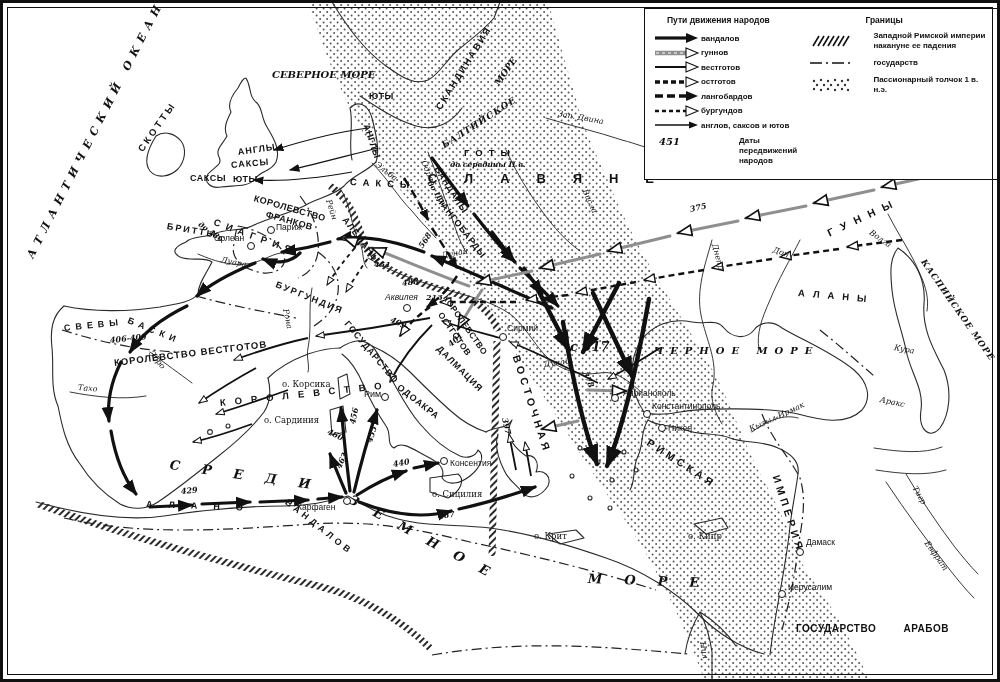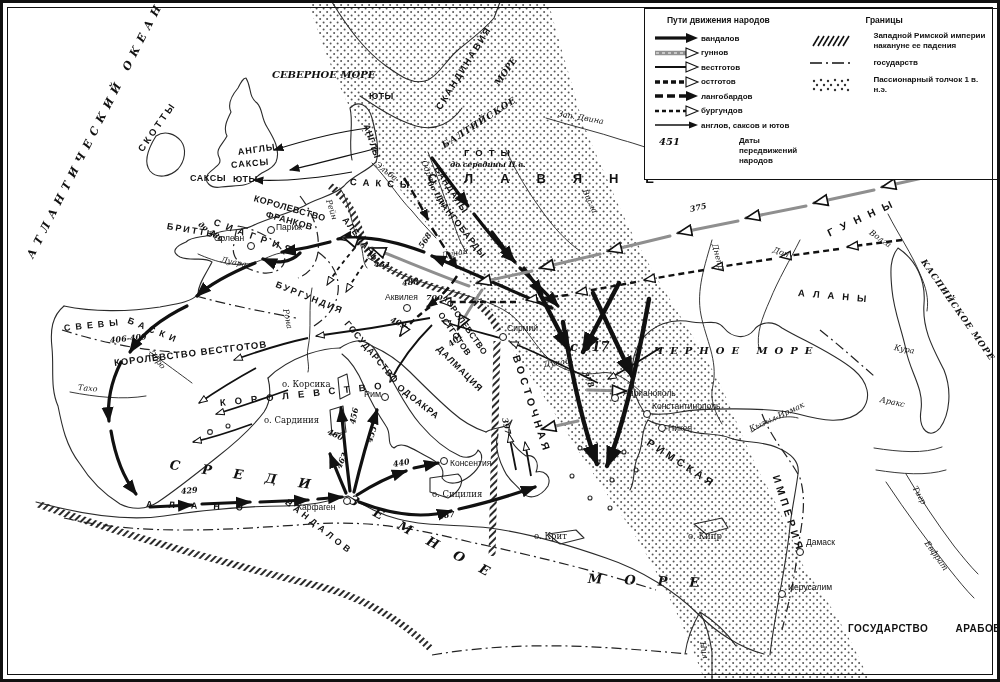--- a/index.html
+++ b/index.html
@@ -267,22 +267,22 @@
       <div class="map-label cap" style="left: 167px; top: 222px; font-size: 9px; letter-spacing: 2px; transform: rotate(10deg);">БРИТТЫ</div>
       <div class="map-label riv" style="left: 221px; top: 256px; font-size: 8px; transform: rotate(12deg);">Луара</div>
       <div class="map-label cap" style="left: 344px; top: 214px; font-size: 9px; letter-spacing: 1px; transform: rotate(52deg);">АЛЕМАНЫ</div>
       <div class="map-label riv" style="left: 328px; top: 196px; font-size: 8px; transform: rotate(72deg);">Рейн</div>
       <div class="map-label date" style="left: 374px; top: 260px; font-size: 8px;">451</div>
       <div class="map-label date" style="left: 420px; top: 243px; font-size: 8px; transform: rotate(-55deg);">568</div>
       <div class="map-label riv" style="left: 442px; top: 252px; font-size: 8px; transform: rotate(-10deg);">Дунай</div>
       <div class="map-label cap" style="left: 276px; top: 280px; font-size: 9px; letter-spacing: 2px; transform: rotate(22deg);">БУРГУНДИЯ</div>
       <div class="map-label riv" style="left: 285px; top: 305px; font-size: 8px; transform: rotate(78deg);">Рона</div>
       <div class="map-label date" style="left: 402px; top: 279px; font-size: 8px; transform: rotate(-8deg);">488</div>
-      <div class="map-label city" style="left: 385px; top: 293px; font-size: 8.5px;">Аквилея</div>
-      <div class="map-label date" style="left: 426px; top: 293px; font-size: 8px;">700</div>
+      <div class="map-label city" style="left: 385px; top: 293px; font-size: 8.5px; font-style: italic;">Аквилея</div>
+      <div class="map-label date" style="left: 426px; top: 293px; font-size: 8px;">213</div>
       <div class="map-label date" style="left: 391px; top: 315px; font-size: 8px; transform: rotate(25deg);">409</div>
       <div class="map-label date" style="left: 449px; top: 341px; font-size: 8px; transform: rotate(-42deg);">401</div>
       <div class="map-label cap" style="left: 346px; top: 318px; font-size: 9px; letter-spacing: 1px; transform: rotate(50deg);">ГОСУДАРСТВО</div>
       <div class="map-label cap" style="left: 398px; top: 382px; font-size: 9px; letter-spacing: 1px; transform: rotate(38deg);">ОДОАКРА</div>
       <div class="map-label cap" style="left: 445px; top: 292px; font-size: 8.5px; transform: rotate(55deg);">КОРОЛЕВСТВО</div>
       <div class="map-label cap" style="left: 440px; top: 309px; font-size: 8.5px; transform: rotate(55deg);">ОСТГОТОВ</div>
       <div class="map-label cap" style="left: 438px; top: 343px; font-size: 9px; letter-spacing: 1px; transform: rotate(45deg);">ДАЛМАЦИЯ</div>
       <div class="map-label city" style="left: 507px; top: 324px; font-size: 8.5px;">Сирмий</div>
       <div class="map-label riv" style="left: 544px; top: 361px; font-size: 8px; transform: rotate(-8deg);">Дунай</div>
       <div class="map-label date" style="left: 570px; top: 303px; font-size: 13px; margin-top: 37px;">с 517</div>
@@ -302,21 +302,21 @@
       <div class="map-label riv" style="left: 714px; top: 240px; font-size: 8px; transform: rotate(75deg);">Днепр</div>
       <div class="map-label cap" style="left: 798px; top: 288px; font-size: 9.5px; letter-spacing: 8px; transform: rotate(5deg);">АЛАНЫ</div>
       <div class="map-label sea" style="left: 923px; top: 256px; font-size: 8.5px; letter-spacing: 1px; transform: rotate(55deg);">КАСПИЙСКОЕ МОРЕ</div>
       <div class="map-label riv" style="left: 894px; top: 344px; font-size: 8px; transform: rotate(10deg);">Кура</div>
       <div class="map-label riv" style="left: 880px; top: 396px; font-size: 8px; transform: rotate(12deg);">Аракс</div>
       <div class="map-label riv" style="left: 750px; top: 426px; font-size: 8px; transform: rotate(-25deg);">Кызыл-Ирмак</div>
       <div class="map-label riv" style="left: 914px; top: 483px; font-size: 8px; transform: rotate(60deg);">Тигр</div>
       <div class="map-label riv" style="left: 926px; top: 538px; font-size: 8px; transform: rotate(55deg);">Евфрат</div>
       <div class="map-label city" style="left: 806px; top: 538px; font-size: 8.5px;">Дамаск</div>
       <div class="map-label city" style="left: 788px; top: 583px; font-size: 8.5px;">Иерусалим</div>
-      <div class="map-label cap" style="left: 848px; top: 624px; font-size: 10px; word-spacing: 24px;">ГОСУДАРСТВО АРАБОВ</div>
+      <div class="map-label cap" style="left: 796px; top: 624px; font-size: 10px; word-spacing: 24px;">ГОСУДАРСТВО АРАБОВ</div>
       <div class="map-label riv" style="left: 702px; top: 638px; font-size: 8px; transform: rotate(80deg);">Нил</div>
       <div class="map-label isl" style="left: 534px; top: 532px; font-size: 8.5px;">о. Крит</div>
       <div class="map-label isl" style="left: 688px; top: 532px; font-size: 8.5px;">о. Кипр</div>
       <div class="map-label isl" style="left: 432px; top: 490px; font-size: 8.5px;">о. Сицилия</div>
       <div class="map-label isl" style="left: 282px; top: 380px; font-size: 8.5px;">о. Корсика</div>
       <div class="map-label isl" style="left: 264px; top: 416px; font-size: 8.5px;">о. Сардиния</div>
       <div class="map-label cap" style="left: 220px; top: 398px; font-size: 9.5px; letter-spacing: 9px; transform: rotate(-6deg);">КОРОЛЕВСТВО</div>
       <div class="map-label date" style="left: 328px; top: 427px; font-size: 8px; transform: rotate(25deg);">460</div>
       <div class="map-label city" style="left: 364px; top: 390px; font-size: 9px;">Рим</div>
       <div class="map-label date" style="left: 369px; top: 438px; font-size: 8px; transform: rotate(-72deg);">455</div>

